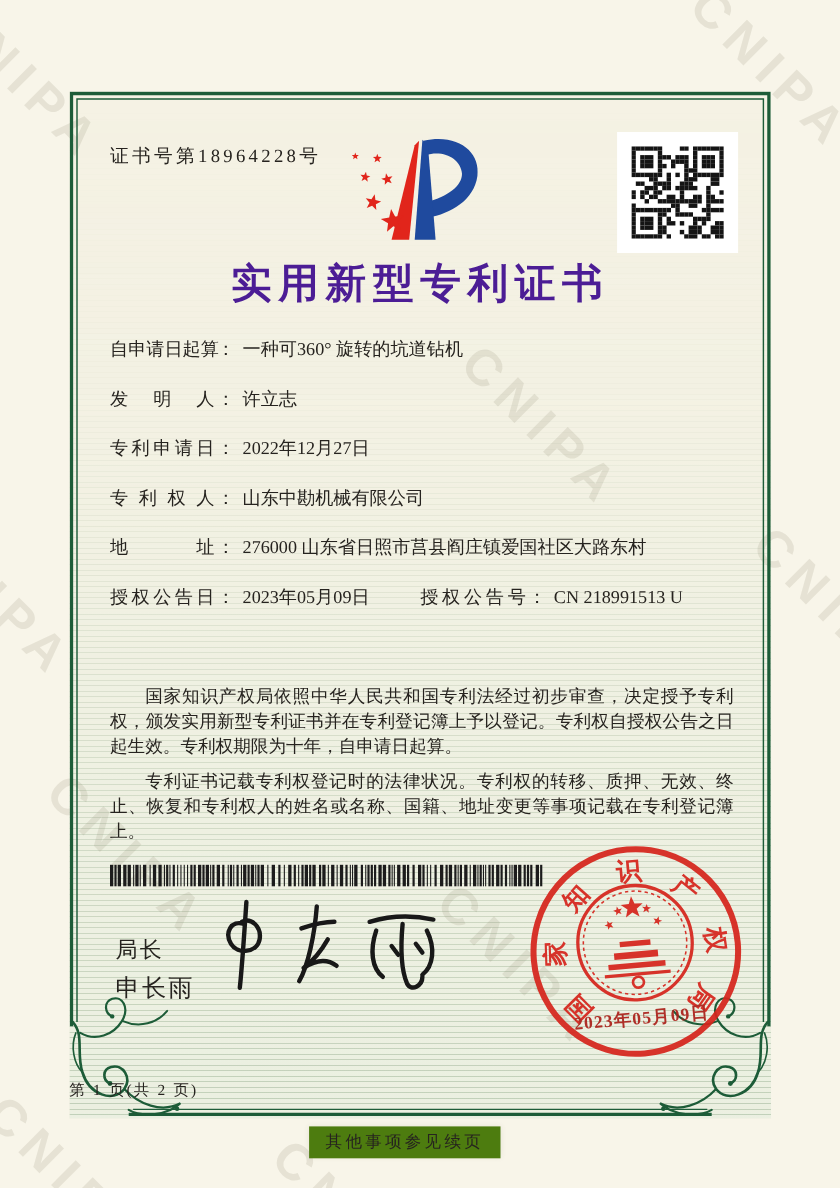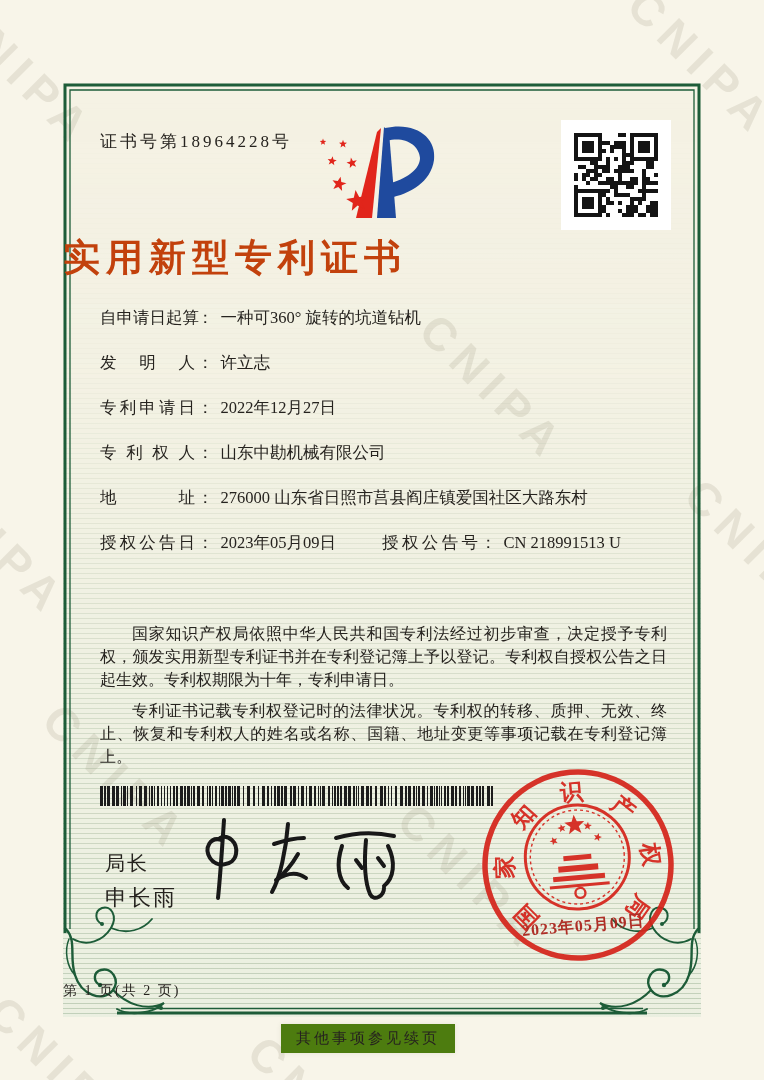--- a/index.html
+++ b/index.html
@@ -32,22 +32,22 @@
   .frame-svg { position:absolute; left:63px; top:83px; z-index:3; }
   .content { position:absolute; inset:0; z-index:4; }
 
   .cert-number { position:absolute; left:100px; top:130px; font-size:17px; letter-spacing:3px; }
 
   .logo { position:absolute; left:306px; top:117px; }
 
   .qr-box { position:absolute; left:561px; top:120px; width:110px; height:110px;
     background:#ffffff; display:flex; align-items:center; justify-content:center; }
 
-  .doc-title { position:absolute; left:63px; top:233px; width:638px; 
-    font-size:37px; font-weight:bold; letter-spacing:6px; color:#c2410c; }
+  .doc-title { position:absolute; left:63px; top:233px; width:638px; text-align:center;
+    font-size:37px; font-weight:bold; letter-spacing:6px; color:#4c1d95; }
 
   .fields { position:absolute; left:100px; top:307px; width:572px; }
   .field-row { position:relative; line-height:21px; margin-bottom:24px; font-size:16.5px; white-space:nowrap; }
   .field-label { display:inline-block; width:95px; text-align:justify; text-align-last:justify; vertical-align:top; }
   .colon { display:inline-block; margin:0 7px 0 2px; }
   .pair2 { position:absolute; left:248px; top:0;margin-left:34px; }
   .pair2 .field-label { width:96px; }
 
   .paras { position:absolute; left:100px; top:622px; width:567px;
     font-size:16px; line-height:23px; text-align:justify; }
@@ -395,21 +395,21 @@
       </div>
       <div class="field-row">
         <span class="field-label">授权公告日</span><span class="colon">：</span><span class="field-value">2023年05月09日</span>
         <span class="pair2">
           <span class="field-label">授权公告号</span><span class="colon">：</span><span class="field-value">CN 218991513 U</span>
         </span>
       </div>
     </div>
 
     <div class="paras">
-      <p>国家知识产权局依照中华人民共和国专利法经过初步审查，决定授予专利权，颁发实用新型专利证书并在专利登记簿上予以登记。专利权自授权公告之日起生效。专利权期限为十年，专利申请日。</p>
+      <p>国家知识产权局依照中华人民共和国专利法经过初步审查，决定授予专利权，颁发实用新型专利证书并在专利登记簿上予以登记。专利权自授权公告之日起生效。专利权期限为十年，自申请日起算。</p>
       <p>专利证书记载专利权登记时的法律状况。专利权的转移、质押、无效、终止、恢复和专利权人的姓名或名称、国籍、地址变更等事项记载在专利登记簿上。</p>
     </div>
 
     <div class="barcode-box">
       <svg id="barcode" width="404" height="20">
           <rect x="0" y="0" width="3" height="20" fill="#1c1c1c"></rect>
           <rect x="4" y="0" width="2" height="20" fill="#1c1c1c"></rect>
           <rect x="7" y="0" width="3" height="20" fill="#1c1c1c"></rect>
           <rect x="12" y="0" width="3" height="20" fill="#1c1c1c"></rect>
           <rect x="16" y="0" width="3" height="20" fill="#1c1c1c"></rect>

